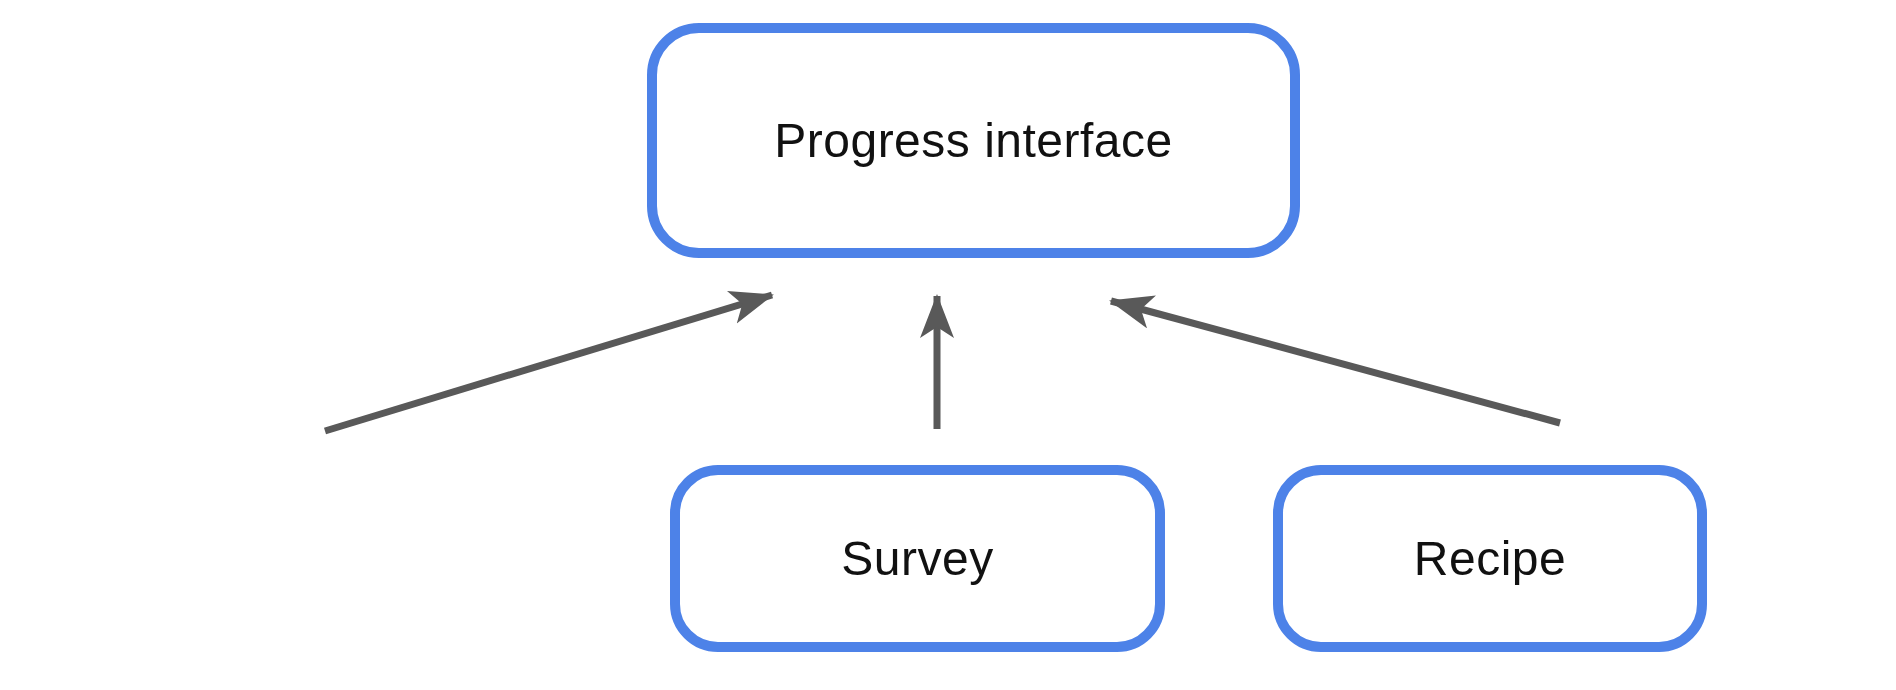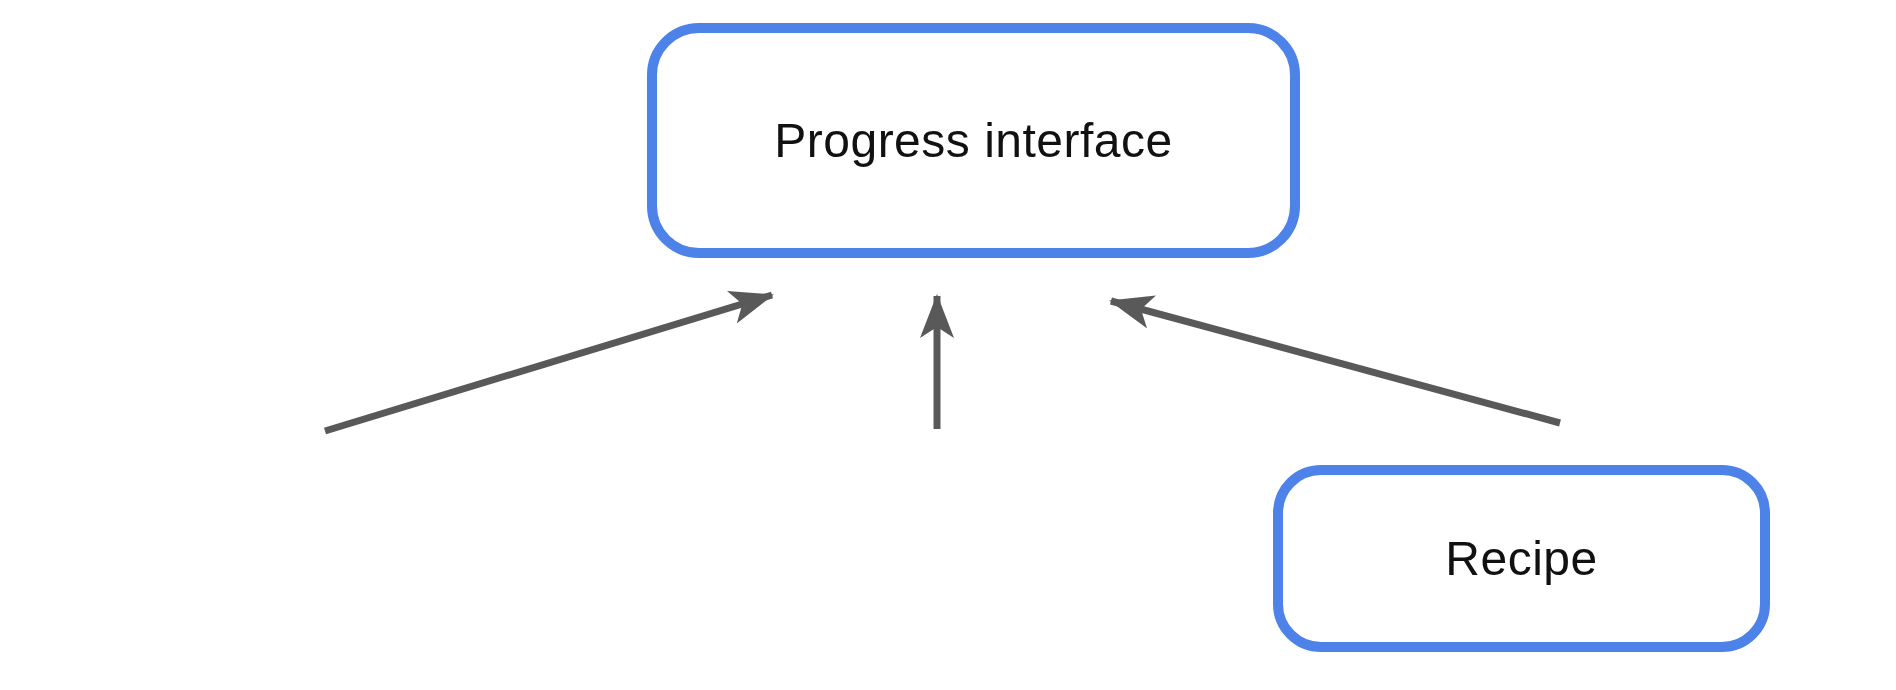--- a/index.html
+++ b/index.html
@@ -35,21 +35,21 @@
   }
   .node-label {
     font-size: 48px;
     color: #111111;
     letter-spacing: 0.5px;
     white-space: nowrap;
   }
   .node-progress { left: 607px; top: 23px;  width: 653px; height: 235px; margin-left: 40px; }
   .node-quiz     { left: 63px;  top: 463px; width: 490px; height: 188px; border-radius: 48px; }
   .node-survey   { left: 670px; top: 465px; width: 495px; height: 187px; border-radius: 48px; }
-  .node-recipe   { left: 1273px; top: 465px; width: 497px; height: 187px; border-radius: 48px; justify-content: center; }
+  .node-recipe   { left: 1273px; top: 465px; width: 434px; height: 187px; border-radius: 48px; justify-content: center; }
   .edge-line {
     stroke: #595959;
     stroke-width: 7;
   }
 </style>
 </head>
 <body>
 
 <div class="canvas">
 
@@ -62,18 +62,21 @@
     <line class="edge-line" x1="325" y1="431" x2="772" y2="295" marker-end="url(#stealth-arrowhead)"></line>
     <line class="edge-line" x1="937" y1="429" x2="937" y2="296" marker-end="url(#stealth-arrowhead)"></line>
     <line class="edge-line" x1="1560" y1="423" x2="1111" y2="301" marker-end="url(#stealth-arrowhead)"></line>
   </svg>
 
   <div class="node node-progress">
     <span class="node-label">Progress interface</span>
   </div>
 
 
+  <div class="node node-survey">
+    <span class="node-label">Survey</span>
+  </div>
 
   <div class="node node-recipe">
     <span class="node-label">Recipe</span>
   </div>
 
 </div>
 
 </body></html>

